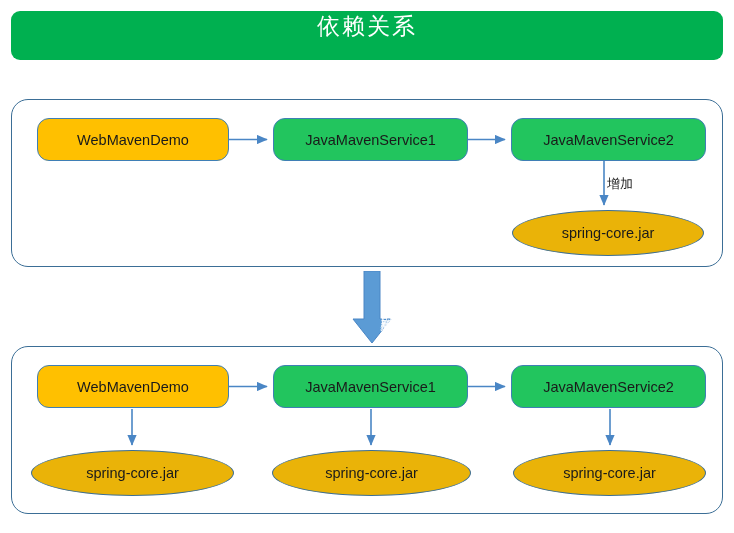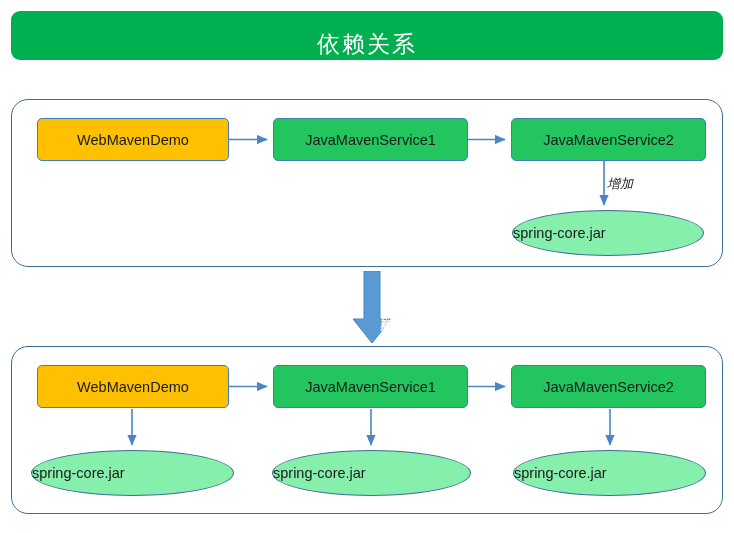--- a/index.html
+++ b/index.html
@@ -24,21 +24,21 @@
   
   .title-banner {
     position: absolute;
     left: 11px;
     top: 11px;
     width: 712px;
     height: 49px;
     background: #00b050;
     border-radius: 9px;
     display: flex;
-    align-items: flex-end;
+    align-items: flex-start;
     justify-content: center;
     box-sizing: border-box;
   }
   .title-banner .title-text {
     color: #ffffff;
     font-size: 23px;
     letter-spacing: 2px;
     font-weight: 400;
   }
 
@@ -60,43 +60,44 @@
     left: 11px;
     top: 346px;
     width: 712px;
     height: 168px;
   }
 
   
   .node {
     position: absolute;
     height: 43px;
-    border-radius: 5px;
+    border-radius: 12px;
     border: 1.2px solid #3f7fb5;
     box-sizing: border-box;
     display: flex;
     align-items: center;
     justify-content: center;
     font-size: 14.5px;
     color: #1a1a1a;
     white-space: nowrap;
   }
   .node.orange { background: #ffc000; }
   .node.yellow { background: #22c55e; }
 
   
   .ellipse {
     position: absolute;
     height: 46px;
     border-radius: 50%;
-    background: #86efac;
+    background: #eab308;
     border: 1.3px solid #3b6e96;
     box-sizing: border-box;
     display: flex;
     align-items: center;
+    justify-content: center;
     font-size: 14.5px;
     color: #1a1a1a;
     white-space: nowrap;
   }
 
   
   #connectors {
     position: absolute;
     left: 0;
     top: 0;
@@ -104,21 +105,20 @@
     height: 533px;
     pointer-events: none;
   }
 
   
   .edge-label {
     position: absolute;
     font-size: 13px;
     color: #1a1a1a;
     white-space: nowrap;
-    font-style: italic;
   }
 
   
   .big-arrow-wrap {
     position: absolute;
     left: 352px;
     top: 271px;
     width: 40px;
     height: 73px;
   }

